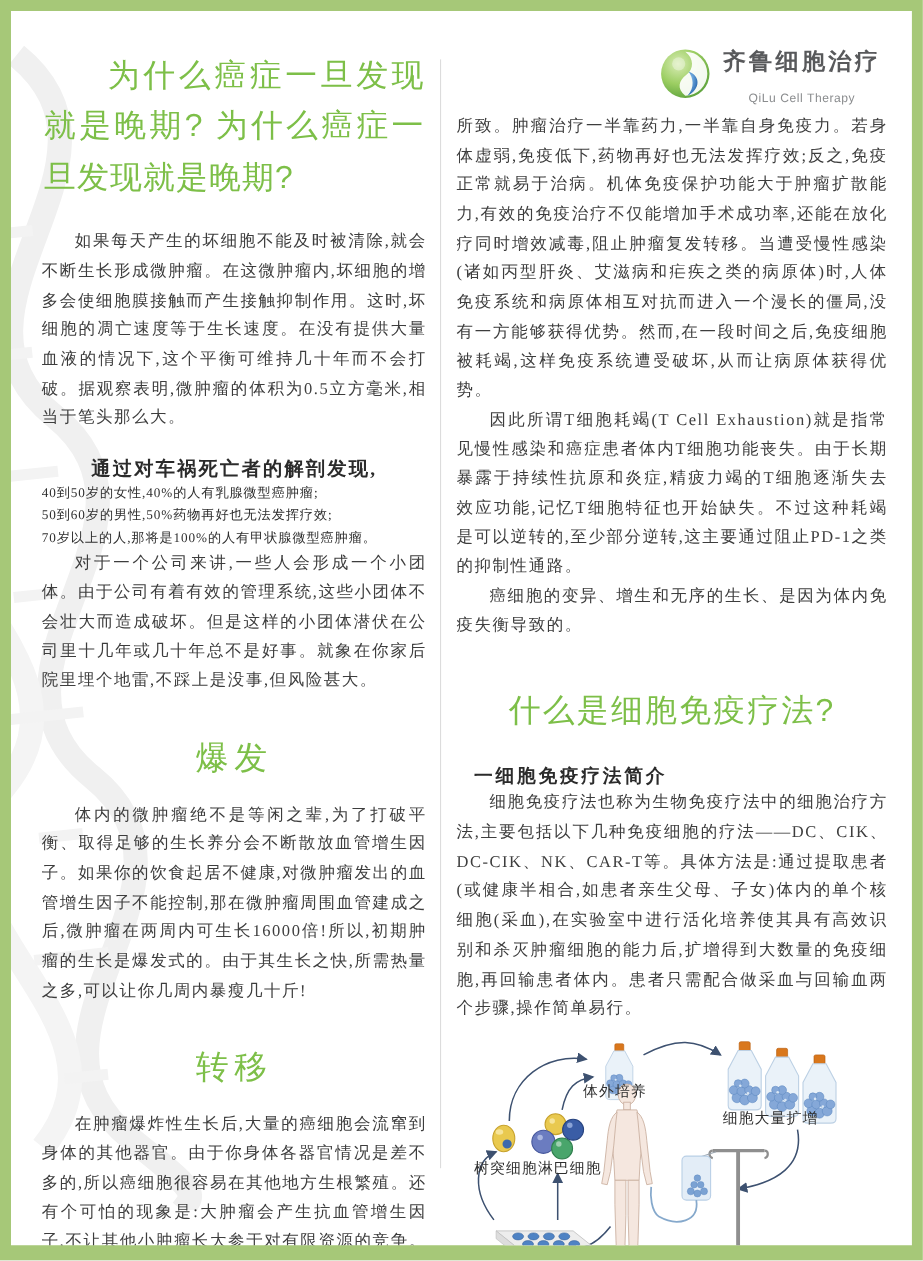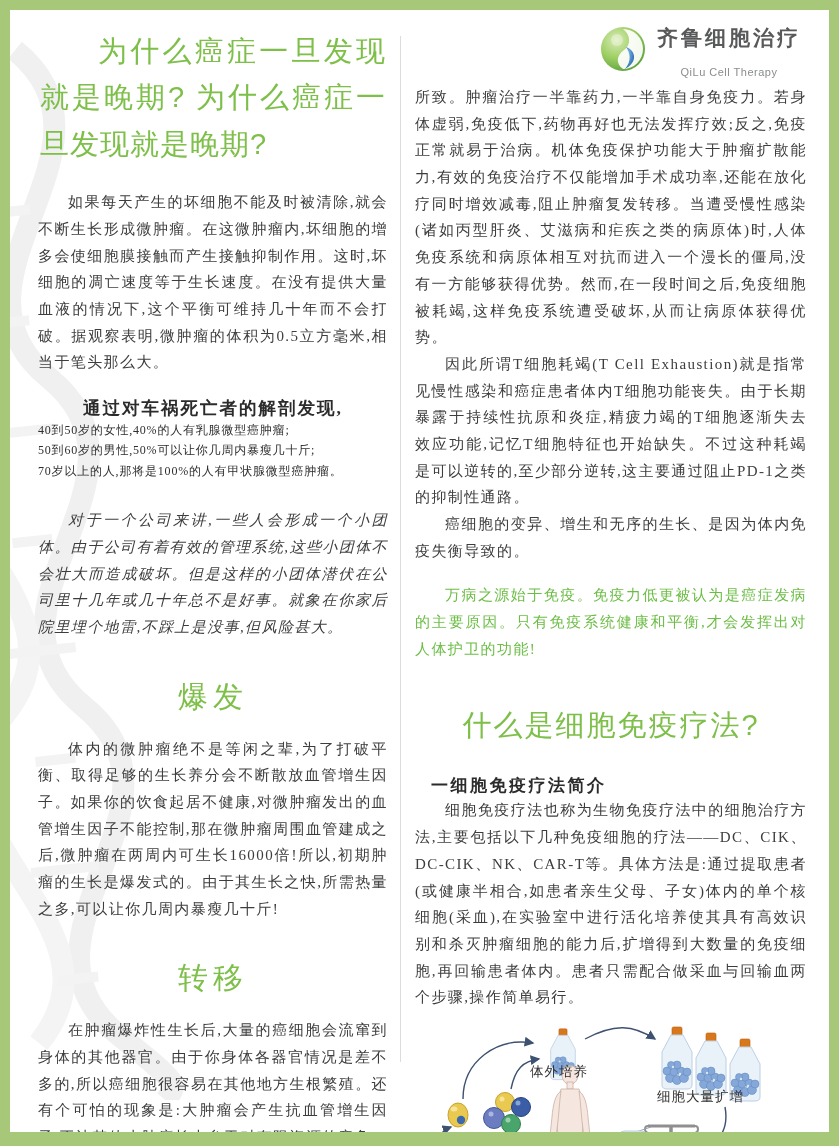--- a/index.html
+++ b/index.html
@@ -7,37 +7,37 @@
     position:relative;
     width:839px;height:1146px;
     box-sizing:border-box;
     background:#ffffff;
     border:10px solid #a6c878;
     border-bottom-width:14px;
     overflow:hidden;
     font-family:"Liberation Serif","DejaVu Serif",serif;
   }
   .watermark{position:absolute;left:-50px;top:30px;width:360px;height:1060px;pointer-events:none;z-index:0;}
-  .columns{position:relative;z-index:1;display:flex;padding:4px 16px 0 18px;height:100%;box-sizing:border-box;}
+  .columns{position:relative;z-index:1;display:flex;padding:22px 16px 0 18px;height:100%;box-sizing:border-box;}
   .col-left{width:372px;padding:0 12px 0 10px;box-sizing:border-box;}
   .divider{width:1px;background:#dcdcdc;margin:22px 0 70px 0;}
   .col-right{flex:1;padding:0 6px 0 14px;box-sizing:border-box;}
 
   .main-title{
     margin:14px 2px 0 2px;
     font-family:"Liberation Sans","DejaVu Sans",sans-serif;
     font-size:29px;line-height:1.6;letter-spacing:1px;
     color:#7dbf48;text-align:justify;text-indent:2em;font-weight:500;
   }
   .para{
     font-size:15px;line-height:1.78;letter-spacing:1.4px;
     color:#3d3d3d;text-align:justify;margin:0;
   }
   .indent{text-indent:2em;}
-  .mt-22{margin-top:22px;} .mt-26{margin-top:26px;font-style:italic;} .mt-18{margin-top:18px;} .mt-16{}
+  .mt-22{margin-top:22px;} .mt-26{} .mt-18{margin-top:18px;} .mt-16{}
   .autopsy-heading{
     margin-top:20px;text-align:center;font-weight:bold;
     font-size:17.5px;letter-spacing:2px;color:#2b2b2b;
   }
   .stat-line{
     font-size:12px;line-height:1.7;letter-spacing:0.8px;color:#2e2e2e;text-align:left;
   }
   .sec-h{
     font-family:"Liberation Sans","DejaVu Sans",sans-serif;
     text-align:center;color:#7dbf48;font-weight:500;
@@ -76,21 +76,21 @@
 
   <div class="columns">
 
     <div class="col-left">
       <h1 class="main-title">为什么癌症一旦发现就是晚期? 为什么癌症一旦发现就是晚期?</h1>
 
       <p class="para indent mt-22">如果每天产生的坏细胞不能及时被清除,就会不断生长形成微肿瘤。在这微肿瘤内,坏细胞的增多会使细胞膜接触而产生接触抑制作用。这时,坏细胞的凋亡速度等于生长速度。在没有提供大量血液的情况下,这个平衡可维持几十年而不会打破。据观察表明,微肿瘤的体积为0.5立方毫米,相当于笔头那么大。</p>
 
       <div class="autopsy-heading">通过对车祸死亡者的解剖发现,</div>
       <div class="stat-line">40到50岁的女性,40%的人有乳腺微型癌肿瘤;</div>
-      <div class="stat-line">50到60岁的男性,50%可以让你几周内暴瘦几十斤;</div>
+      <div class="stat-line">50到60岁的男性,50%药物再好也无法发挥疗效;</div>
       <div class="stat-line">70岁以上的人,那将是100%的人有甲状腺微型癌肿瘤。</div>
 
       <p class="para indent mt-26">对于一个公司来讲,一些人会形成一个小团体。由于公司有着有效的管理系统,这些小团体不会壮大而造成破坏。但是这样的小团体潜伏在公司里十几年或几十年总不是好事。就象在你家后院里埋个地雷,不踩上是没事,但风险甚大。</p>
 
       <h2 class="sec-h">爆发</h2>
       <p class="para indent mt-18">体内的微肿瘤绝不是等闲之辈,为了打破平衡、取得足够的生长养分会不断散放血管增生因子。如果你的饮食起居不健康,对微肿瘤发出的血管增生因子不能控制,那在微肿瘤周围血管建成之后,微肿瘤在两周内可生长16000倍!所以,初期肿瘤的生长是爆发式的。由于其生长之快,所需热量之多,可以让你几周内暴瘦几十斤!</p>
 
       <h2 class="sec-h">转移</h2>
       <p class="para indent mt-18">在肿瘤爆炸性生长后,大量的癌细胞会流窜到身体的其他器官。由于你身体各器官情况是差不多的,所以癌细胞很容易在其他地方生根繁殖。还有个可怕的现象是:大肿瘤会产生抗血管增生因子,不让其他小肿瘤长大参于对有限资源的竞争。所以当医生把大肿瘤切除之后不久,大量的小肿瘤很快就长大了。这时群龙无首,造成不可收拾的场面!</p>
 
@@ -124,21 +124,20 @@
           <span class="logo-text">
             <div class="logo-cn">齐鲁细胞治疗</div>
             <div class="logo-en">QiLu Cell Therapy</div>
           </span>
         </div>
       </div>
 
       <p class="para">所致。肿瘤治疗一半靠药力,一半靠自身免疫力。若身体虚弱,免疫低下,药物再好也无法发挥疗效;反之,免疫正常就易于治病。机体免疫保护功能大于肿瘤扩散能力,有效的免疫治疗不仅能增加手术成功率,还能在放化疗同时增效减毒,阻止肿瘤复发转移。当遭受慢性感染(诸如丙型肝炎、艾滋病和疟疾之类的病原体)时,人体免疫系统和病原体相互对抗而进入一个漫长的僵局,没有一方能够获得优势。然而,在一段时间之后,免疫细胞被耗竭,这样免疫系统遭受破坏,从而让病原体获得优势。</p>
       <p class="para indent">因此所谓T细胞耗竭(T Cell Exhaustion)就是指常见慢性感染和癌症患者体内T细胞功能丧失。由于长期暴露于持续性抗原和炎症,精疲力竭的T细胞逐渐失去效应功能,记忆T细胞特征也开始缺失。不过这种耗竭是可以逆转的,至少部分逆转,这主要通过阻止PD-1之类的抑制性通路。</p>
       <p class="para indent">癌细胞的变异、增生和无序的生长、是因为体内免疫失衡导致的。</p>
-      <p class="para green-note mt-18">万病之源始于免疫。免疫力低更被认为是癌症发病的主要原因。只有免疫系统健康和平衡,才会发挥出对人体护卫的功能!</p>
 
       <h2 class="sec-h" style="font-size:29px;letter-spacing:2px;margin-top:44px;">什么是细胞免疫疗法?</h2>
       <div class="sub-h">一细胞免疫疗法简介</div>
       <p class="para indent mt-16">细胞免疫疗法也称为生物免疫疗法中的细胞治疗方法,主要包括以下几种免疫细胞的疗法——DC、CIK、DC-CIK、NK、CAR-T等。具体方法是:通过提取患者(或健康半相合,如患者亲生父母、子女)体内的单个核细胞(采血),在实验室中进行活化培养使其具有高效识别和杀灭肿瘤细胞的能力后,扩增得到大数量的免疫细胞,再回输患者体内。患者只需配合做采血与回输血两个步骤,操作简单易行。</p>
 
       <div class="diagram">
         <svg width="376" height="254" viewBox="0 0 376 254">
           <defs>
             <marker id="ah" markerWidth="8" markerHeight="8" refX="6" refY="3.5" orient="auto">
               <path d="M0,0 L7,3.5 L0,7 Z" fill="#3d5170"></path>

